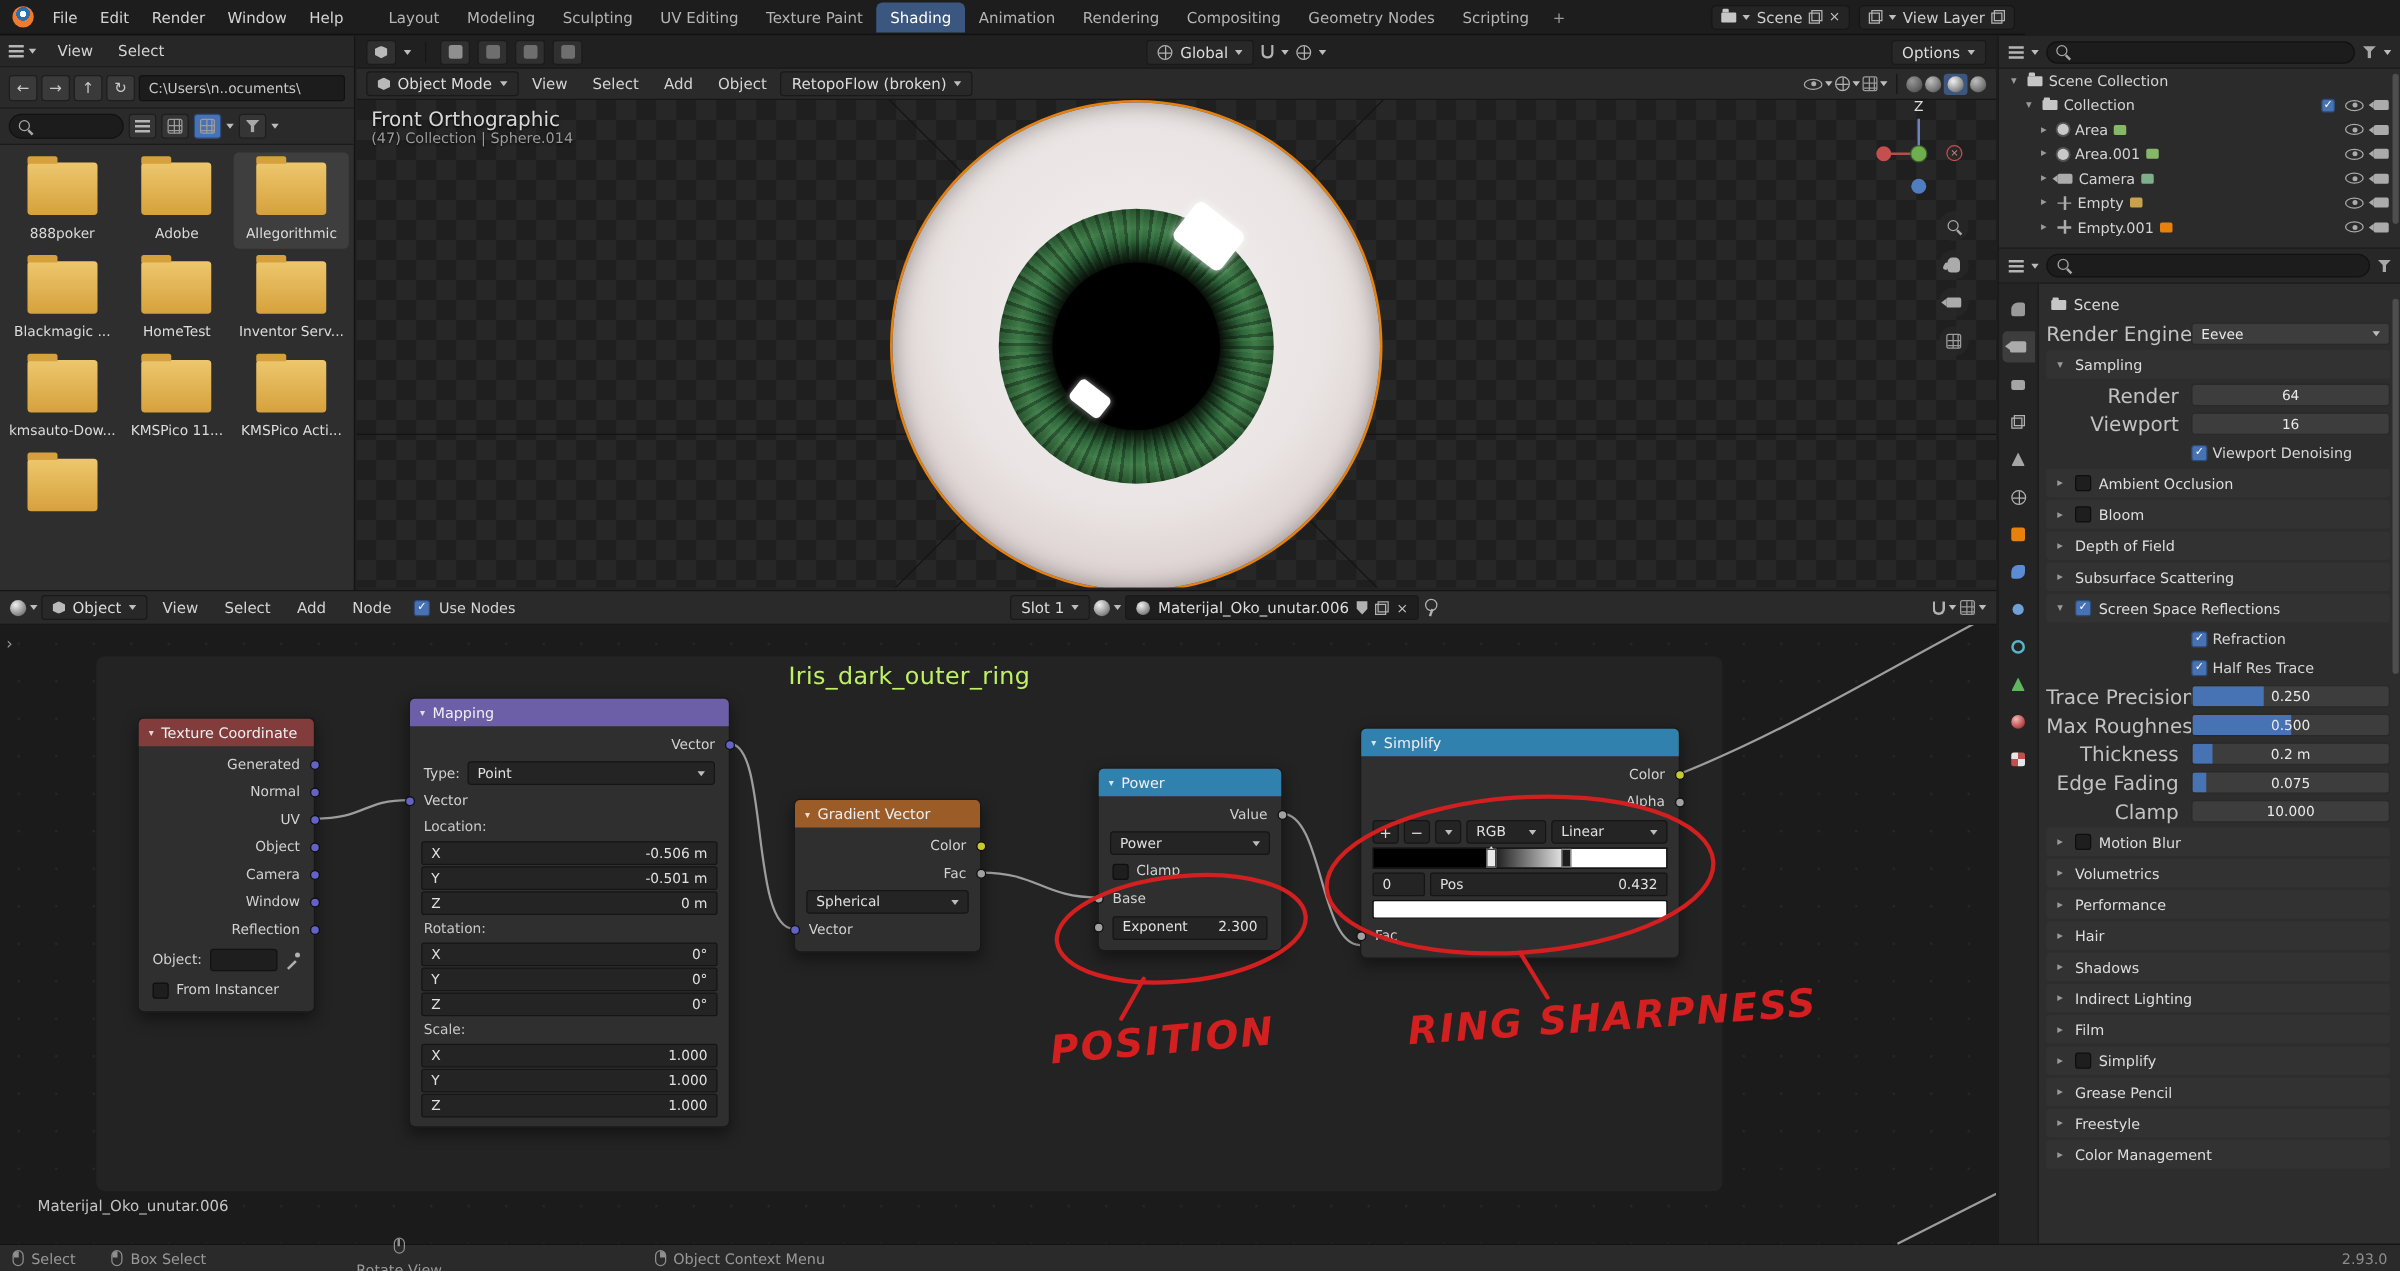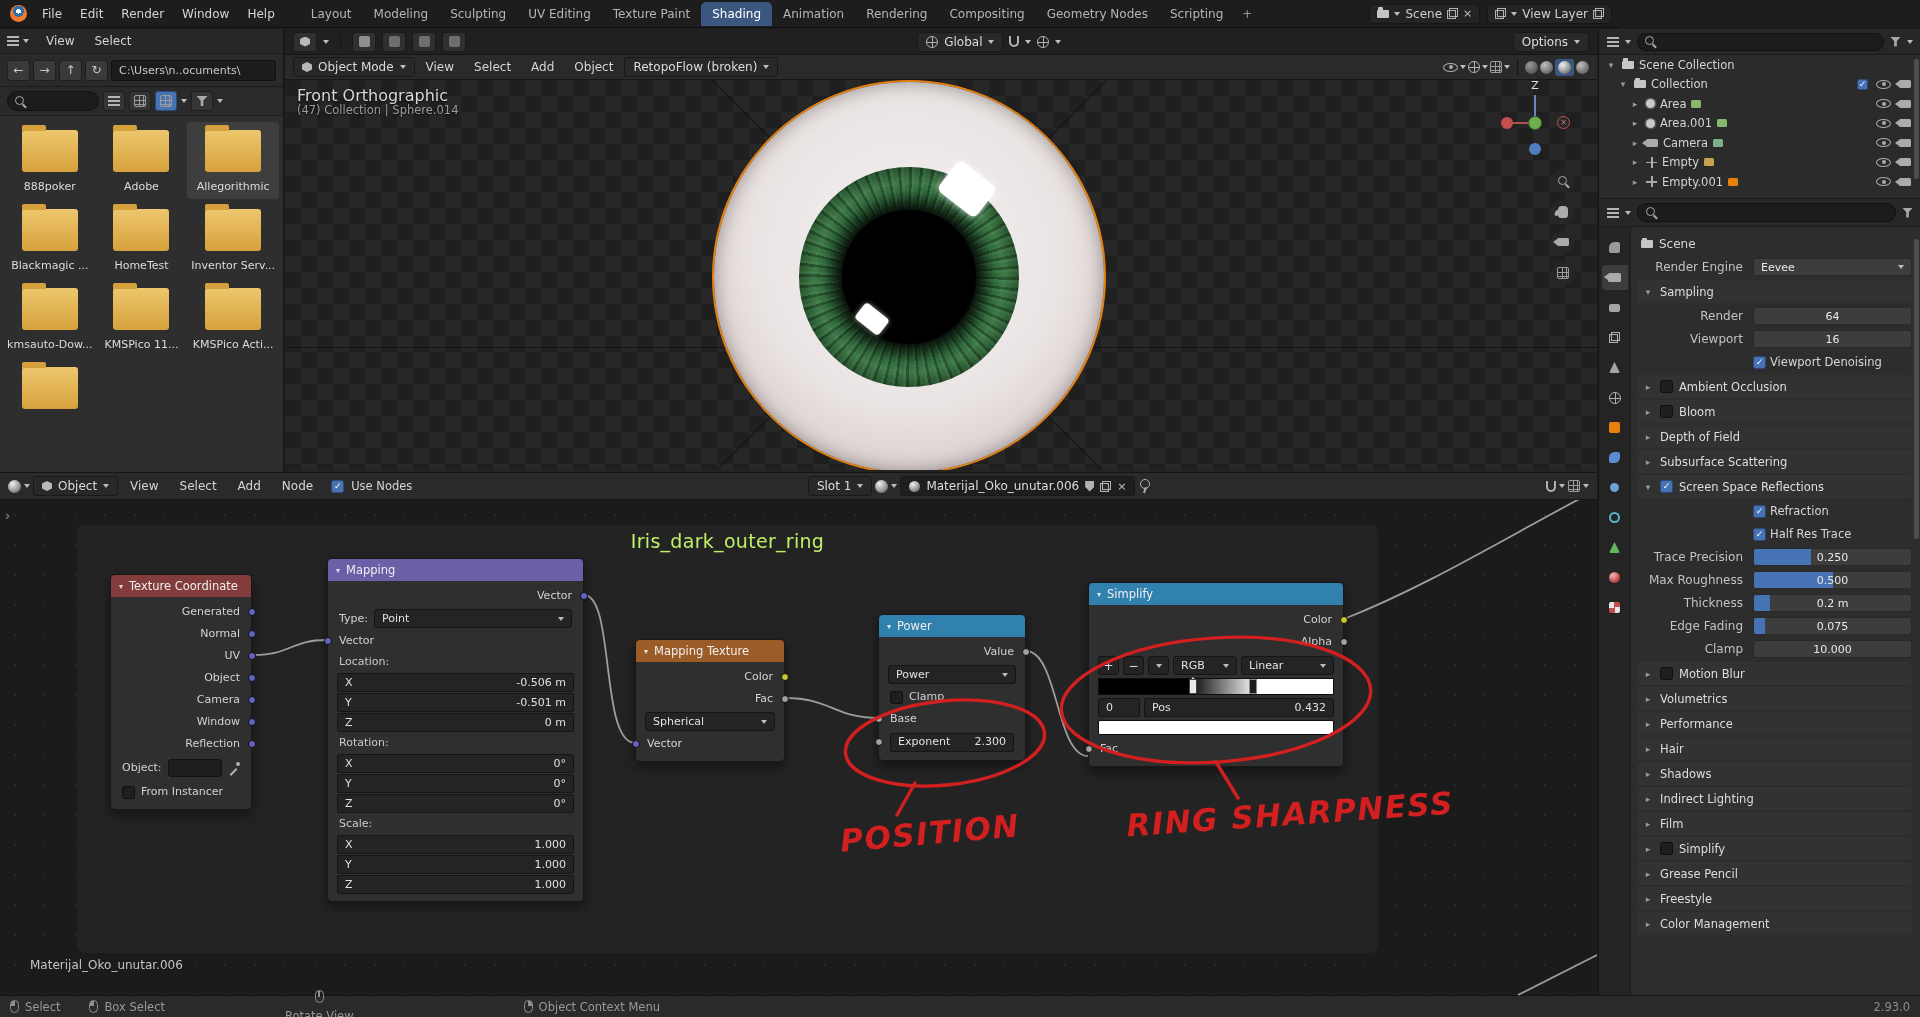--- a/index.html
+++ b/index.html
@@ -189,21 +189,21 @@
 
 #properties{position:absolute;left:0;top:169px;width:322px;height:797px;background:#2d2d2d;border-top:1px solid #191919;}
 .prop-header{height:28px;background:#272727;border-bottom:1px solid #1b1b1b;display:flex;align-items:center;gap:6px;padding:0 8px;}
 .prop-search{flex:1;height:19px;background:#1c1c1c;border:1px solid #111;border-radius:10px;display:flex;align-items:center;padding:0 7px;}
 .prop-tabs{position:absolute;left:0;top:28px;bottom:0;width:32px;background:#242424;border-right:1px solid #1b1b1b;display:flex;flex-direction:column;align-items:center;padding-top:8px;gap:5px;}
 .ptab{width:26px;height:25px;border-radius:4px 0 0 4px;display:flex;align-items:center;justify-content:center;}
 .ptab.active{background:#3d3d3d;}
 .pt-sq{width:11px;height:11px;border-radius:2px;display:inline-block;}
 .prop-body{position:absolute;left:32px;top:28px;right:0;bottom:0;padding:5px 9px 0 6px;overflow:hidden;}
 .prow{display:flex;align-items:center;height:22px;margin:1px 0;}
-.plabel{width:116px;text-align:right;padding-right:10px;color:#c2c2c2;font-size:12px;flex:none;white-space:nowrap;}
+.plabel{width:116px;text-align:right;padding-right:10px;color:#c2c2c2;font-size:16px;flex:none;white-space:nowrap;}
 .pfield{flex:1;height:18px;background:#3d3d3d;border:1px solid #292929;border-radius:3px;color:#e8e8e8;font-size:11px;display:flex;align-items:center;justify-content:center;position:relative;overflow:hidden;}
 .pfield.dd-field{justify-content:flex-start;padding:0 7px;}
 .pfield.dd-field .car{margin-left:auto;}
 .pslider .fill{position:absolute;left:0;top:0;bottom:0;background:var(--accent);}
 .pslider .sval{position:relative;z-index:1;}
 .psection{display:flex;align-items:center;height:23px;margin:2px 0;background:#323232;border-radius:3px;padding:0 5px;gap:6px;font-size:11.5px;color:#dedede;}
 .cblabel{margin-left:4px;font-size:11.5px;color:#d6d6d6;}
 .crumb{gap:6px;color:#d8d8d8;padding-left:4px;}
 
 #statusbar{position:absolute;left:0;top:995px;width:1920px;height:22px;background:#2a2a2a;border-top:1px solid #131313;display:flex;align-items:center;padding:0 10px;color:#999;font-size:11.5px;}
@@ -566,21 +566,21 @@
                 <span>Z</span>
                 <span class="val">1.000</span>
               </div>
           </div>
         </div>
       </div>
 
       <div class="node" style="left:635px;top:139px;width:150px;">
         <div class="nhdr" style="background:var(--hdr_texture);">
             <span class="htri">▾</span>
-            <span>Mapping Texture</span>
+            <span>Gradient Vector</span>
           </div>
         <div class="nbody">
           <div class="nrow r"><span>Color</span><span class="sock sr sc"></span></div>
           <div class="nrow r"><span>Fac</span><span class="sock sr sg"></span></div>
           <div class="ndd full">
               <span>Spherical</span>
               <span class="car"></span>
             </div>
           <div class="nrow"><span>Vector</span><span class="sock sl sv"></span></div>
         </div>

